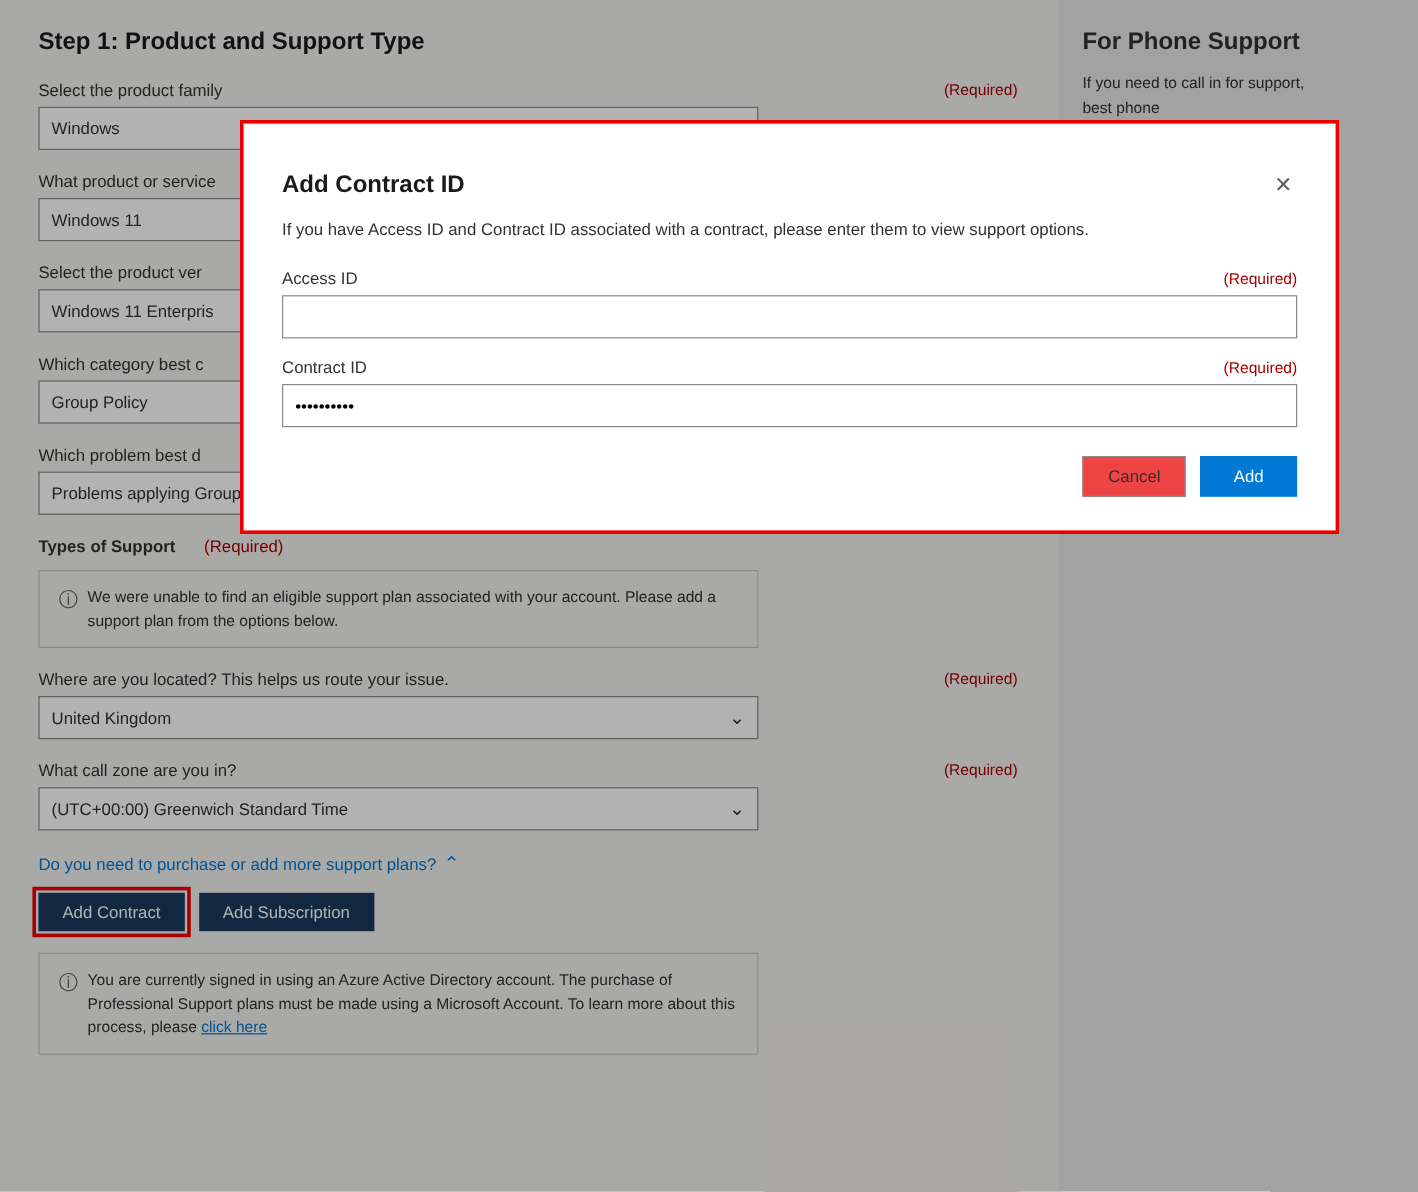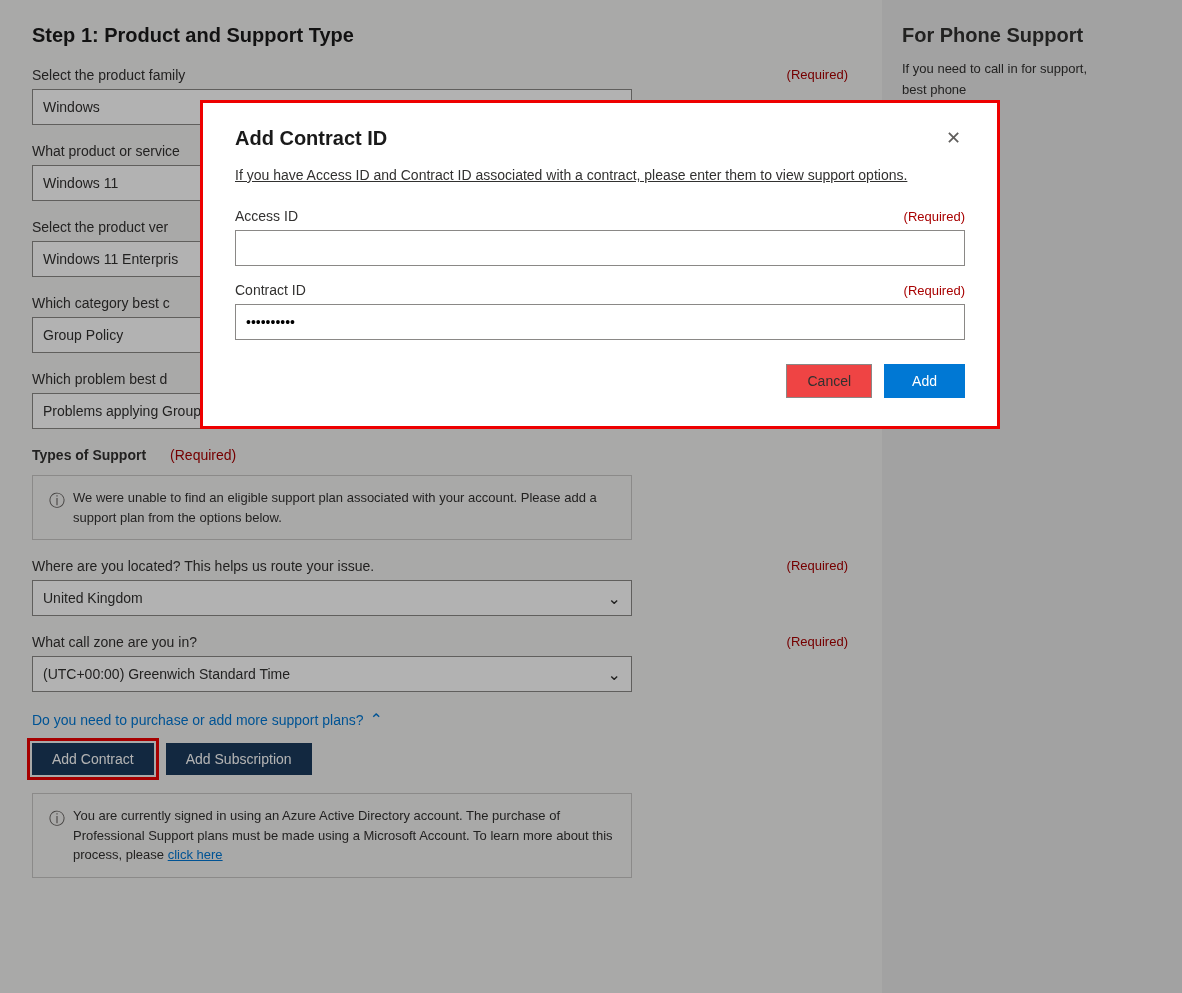--- a/index.html
+++ b/index.html
@@ -187,25 +187,25 @@
       height: 993px;
       background: rgba(0,0,0,0.3);
       z-index: 10;
     }
 
     
     .modal {
       position: absolute;
       top: 100px;
       left: 200px;
-      width: 800px;
+      width: 916px;
       background: #fff;
       border: 3px solid #e00;
       z-index: 20;
-      padding: 20px 32px 28px 32px;
+      padding: 36px 32px 28px 32px;
     }
 
     .modal-header {
       display: flex;
       justify-content: space-between;
       align-items: center;
       margin-bottom: 12px;
     }
 
     .modal-title {
@@ -221,21 +221,20 @@
       cursor: pointer;
       color: #605e5c;
       padding: 4px;
     }
 
     .modal-desc {
       font-size: 14px;
       color: #323130;
       margin-bottom: 22px;
       line-height: 1.5;
-      text-decoration: underline;
     }
 
     .modal-field-label {
       display: flex;
       justify-content: space-between;
       align-items: center;
       font-size: 14px;
       margin-bottom: 6px;
       color: #323130;
     }

